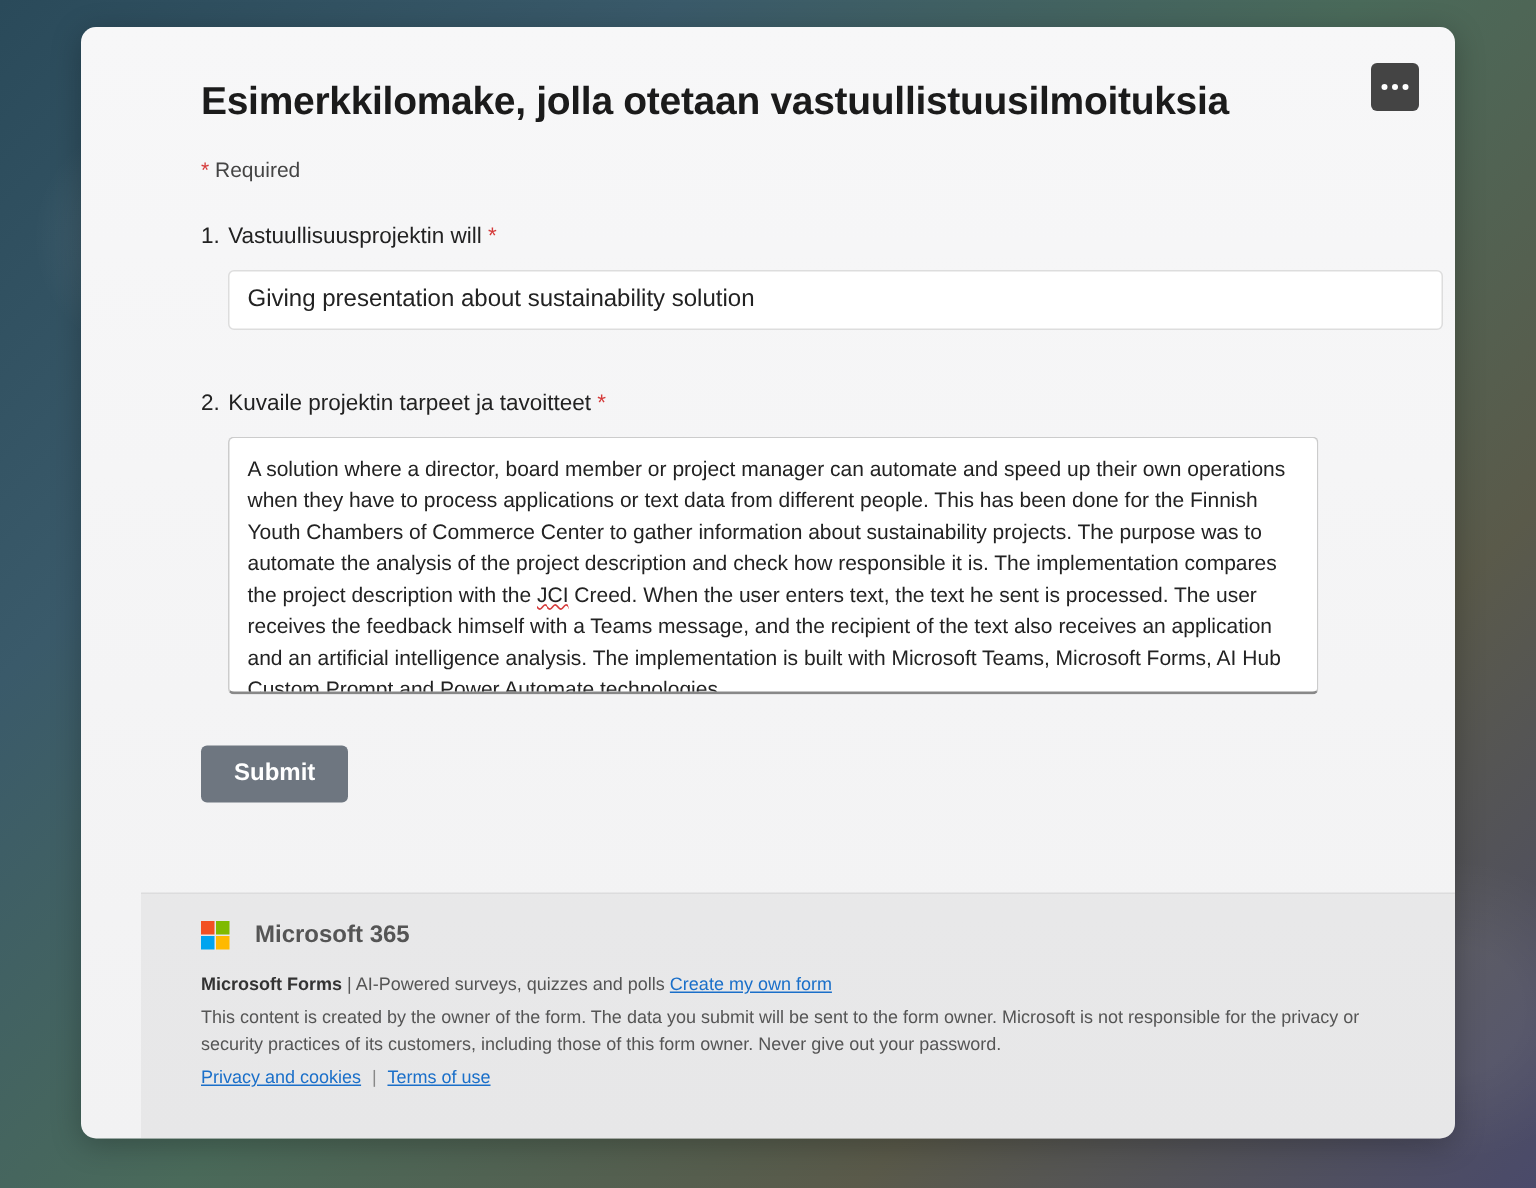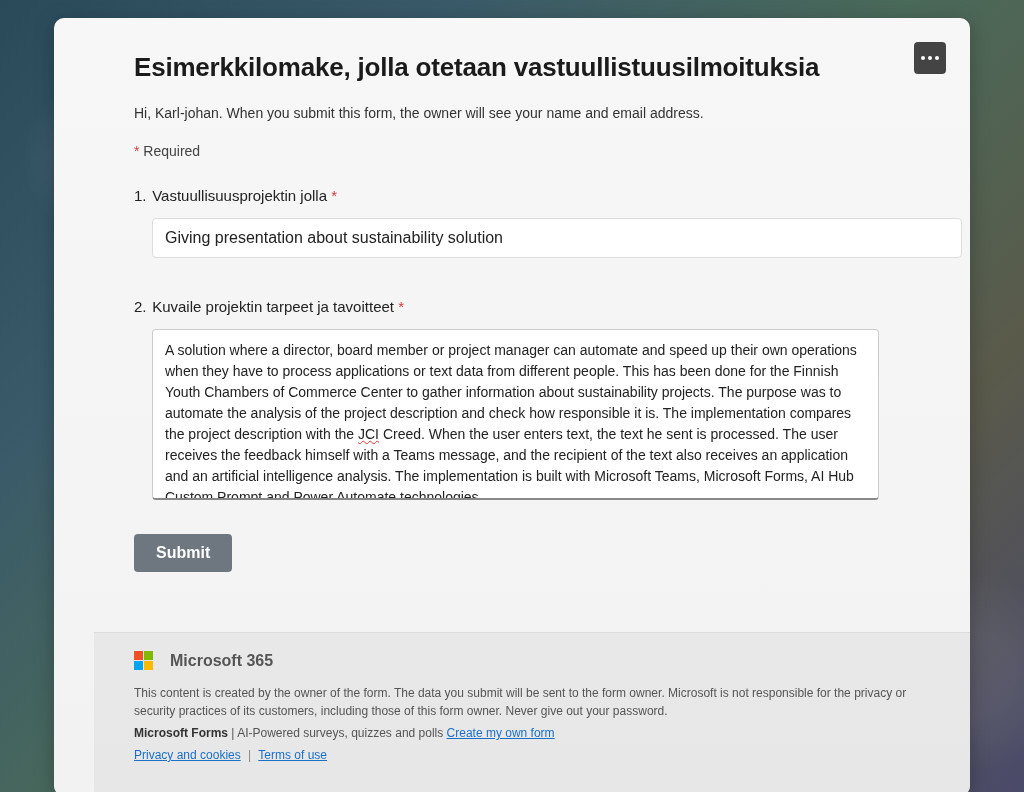--- a/index.html
+++ b/index.html
@@ -94,31 +94,30 @@
 
 <div class="card">
   <div class="more-btn">
     <span></span>
       <span></span>
       <span></span>
   </div>
 
   <div class="card-inner">
     <h1>Esimerkkilomake, jolla otetaan vastuullistuusilmoituksia</h1>
-    <div class="subtext">Hi, Karl-johan. When you submit this form, the owner will see your name and email address.</div>
     <div class="required-note">
       <span class="ast">*</span>
       <span>Required</span>
     </div>
 
     
     <div class="question">
       <div class="qlabel">
         <span class="qnum">1.</span>
-        <span>Vastuullisuusprojektin jolla</span>
+        <span>Vastuullisuusprojektin will</span>
         <span class="ast">*</span>
       </div>
       <input type="text" class="text-input" value="Giving presentation about sustainability solution" style="">
     </div>
 
     
     <div class="question" style="margin-bottom:30px;">
       <div class="qlabel">
         <span class="qnum">2.</span>
         <span>Kuvaile projektin tarpeet ja tavoitteet</span>
@@ -138,23 +137,23 @@
   <div class="footer">
     <div class="mslogo">
       <div class="sq">
           <div></div>
           <div></div>
           <div></div>
           <div></div>
         </div>
       <div class="txt">Microsoft 365</div>
     </div>
-    <p>This content is created by the owner of the form. The data you submit will be sent to the form owner. Microsoft is not responsible for the privacy or security practices of its customers, including those of this form owner. Never give out your password.</p>
     <p>
       <span class="strong">Microsoft Forms</span><span> | AI-Powered surveys, quizzes and polls </span><a>Create my own form</a>
     </p>
+    <p>This content is created by the owner of the form. The data you submit will be sent to the form owner. Microsoft is not responsible for the privacy or security practices of its customers, including those of this form owner. Never give out your password.</p>
     <p>
       <a>Privacy and cookies</a>
       <span class="sep">|</span>
       <a>Terms of use</a>
     </p>
   </div>
 </div>
 
 </body></html>

